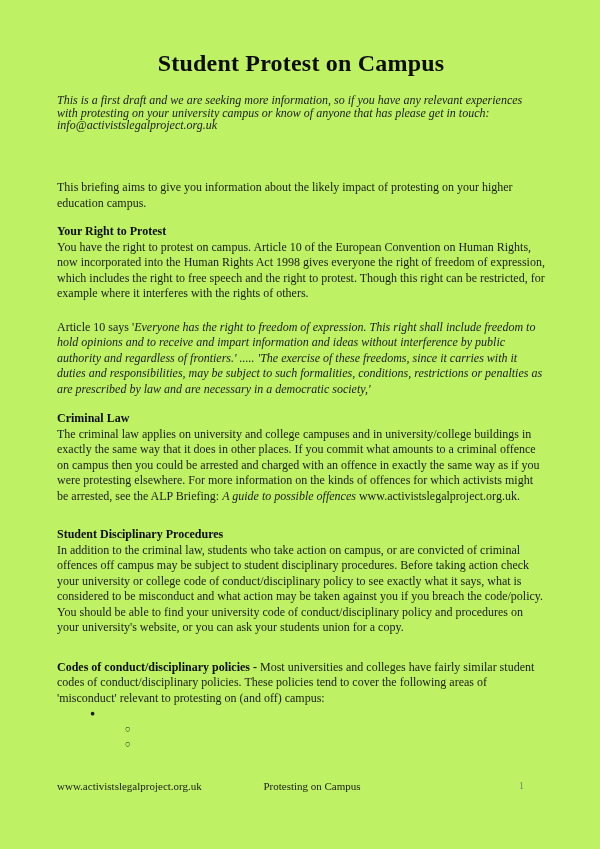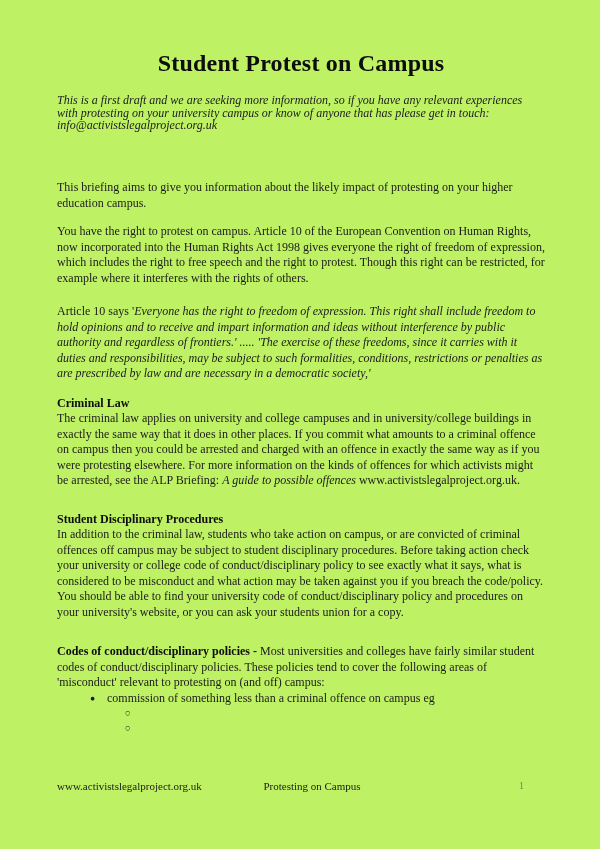--- a/index.html
+++ b/index.html
@@ -87,40 +87,40 @@
 
 <div class="page">
 
   <h1 class="doc-title">Student Protest on Campus</h1>
 
   <p class="intro-note">This is a first draft and we are seeking more information, so if you have any relevant experiences with protesting on your university campus or know of anyone that has please get in touch: info@activistslegalproject.org.uk</p>
 
   <p class="body-text p-briefing">This briefing aims to give you information about the likely impact of protesting on your higher education campus.</p>
 
   <div>
+    <h2 class="sec-heading">Your Right to Protest</h2>
     <p class="body-text">You have the right to protest on campus. Article 10 of the European Convention on Human Rights, now incorporated into the Human Rights Act 1998 gives everyone the right of freedom of expression, which includes the right to free speech and the right to protest. Though this right can be restricted, for example where it interferes with the rights of others.</p>
     <p class="body-text p-article10"><span>Article 10 says '</span><span class="italic">Everyone has the right to freedom of expression. This right shall include freedom to hold opinions and to receive and impart information and ideas without interference by public authority and regardless of frontiers.' ..... 'The exercise of these freedoms, since it carries with it duties and responsibilities, may be subject to such formalities, conditions, restrictions or penalties as are prescribed by law and are necessary in a democratic society,'</span></p>
   </div>
 
   <div class="gap-criminal">
     <h2 class="sec-heading">Criminal Law</h2>
     <p class="body-text"><span>The criminal law applies on university and college campuses and in university/college buildings in exactly the same way that it does in other places. If you commit what amounts to a criminal offence on campus then you could be arrested and charged with an offence in exactly the same way as if you were protesting elsewhere. For more information on the kinds of offences for which activists might be arrested, see the ALP Briefing: </span><span class="italic">A guide to possible offences</span><span> www.activistslegalproject.org.uk.</span></p>
   </div>
 
   <div class="gap-disciplinary">
     <h2 class="sec-heading">Student Disciplinary Procedures</h2>
     <p class="body-text">In addition to the criminal law, students who take action on campus, or are convicted of criminal offences off campus may be subject to student disciplinary procedures. Before taking action check your university or college code of conduct/disciplinary policy to see exactly what it says, what is considered to be misconduct and what action may be taken against you if you breach the code/policy. You should be able to find your university code of conduct/disciplinary policy and procedures on your university's website, or you can ask your students union for a copy.</p>
   </div>
 
   <div>
     <p class="body-text"><span class="bold">Codes of conduct/disciplinary policies - </span><span>Most universities and colleges have fairly similar student codes of conduct/disciplinary policies. These policies tend to cover the following areas of 'misconduct' relevant to protesting on (and off) campus:</span></p>
 
     <div class="bullet-row level1">
       <span class="bullet-marker">●</span>
-      <span>commission of something less than a criminal offence on campus eg</span>
     </div>
     <div class="bullet-row level2">
       <span class="bullet-marker">○</span>
     </div>
     <div class="bullet-row level2">
       <span class="bullet-marker">○</span>
     </div>
   </div>
 
   <div class="page-footer">

